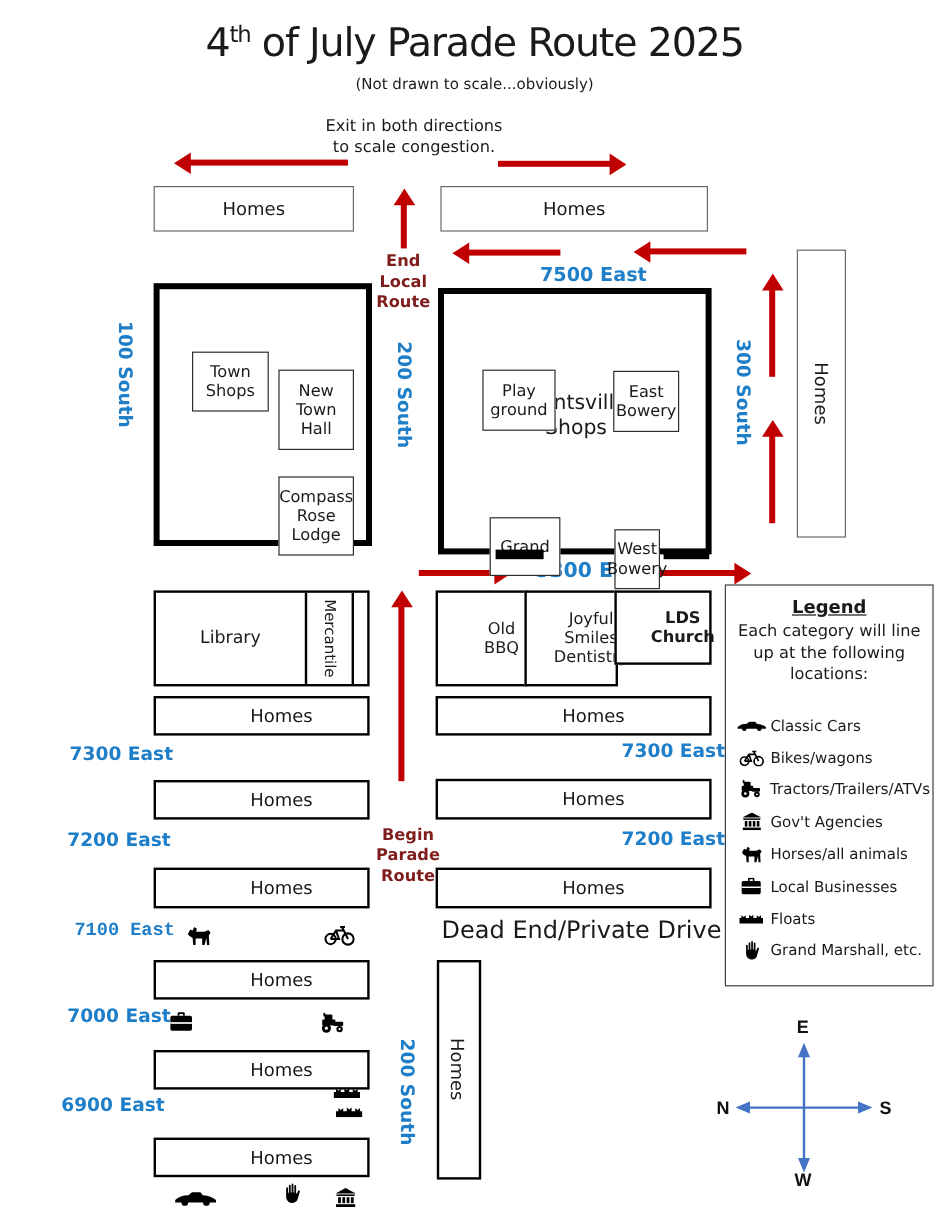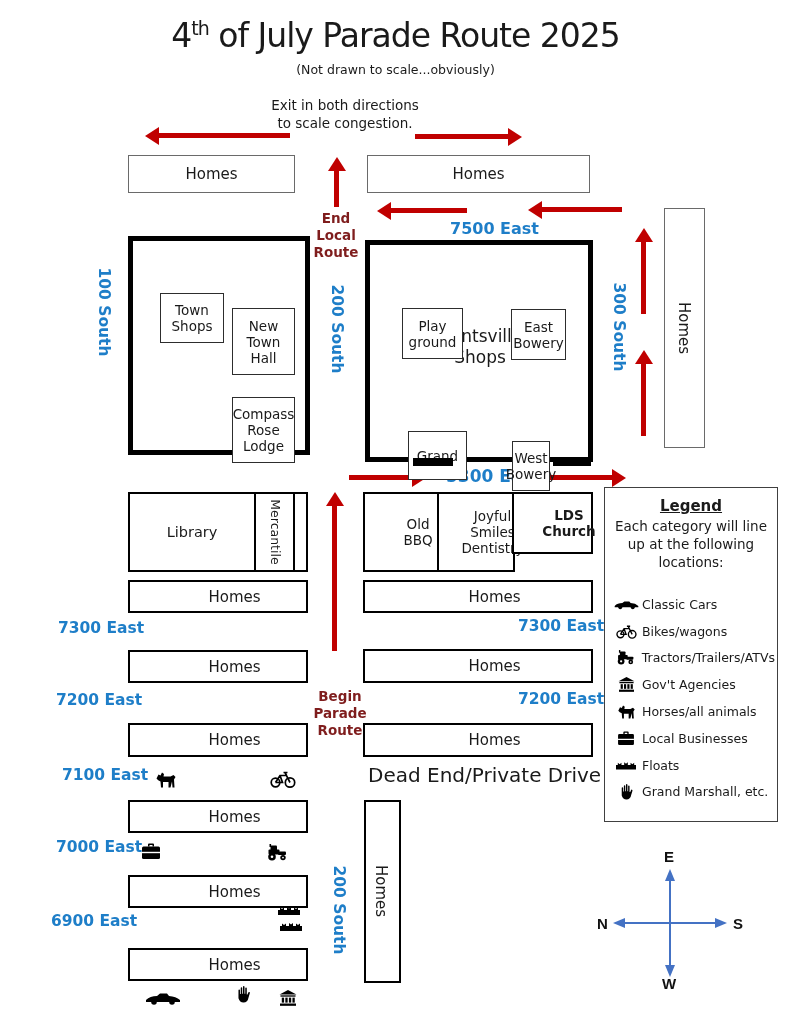--- a/index.html
+++ b/index.html
@@ -141,21 +141,21 @@
   <span class="street v" style="left:104px;top:312px;">100 South</span>
   <span class="street v" style="left:337px;top:329px;">200 South</span>
   <span class="street v" style="left:619px;top:327px;">300 South</span>
   <span class="street v" style="left:339px;top:910px;">200 South</span>
   <span class="street abs" style="left:450px;top:219px;font-size:16px;">7500 East</span>
   <span class="street abs" style="left:446px;top:466px;font-size:17px;">5300 East</span>
   <span class="street abs" style="left:58px;top:619px;">7300 East</span>
   <span class="street abs" style="left:518px;top:617px;">7300 East</span>
   <span class="street abs" style="left:56px;top:691px;">7200 East</span>
   <span class="street abs" style="left:518px;top:690px;">7200 East</span>
-  <span class="street abs" style="left:62px;top:766px;">7100 East</span>
+  <span class="street abs" style="left:62px;top:766px;font-family:Liberation Mono, monospace;">7100 East</span>
   <span class="street abs" style="left:56px;top:838px;">7000 East</span>
   <span class="street abs" style="left:51px;top:912px;">6900 East</span>
 
   <div class="box b-thick" style="left:128px;top:236px;width:182px;height:219px;"></div>
   <div class="box b-in bldg" style="left:160px;top:248px;width:64px;height:50px;">
       <span>Town Shops</span>
     </div>
   <div class="box b-in bldg" style="left:232px;top:352px;width:63px;height:66px;">
       <span>Compass Rose Lodge</span>
     </div>

